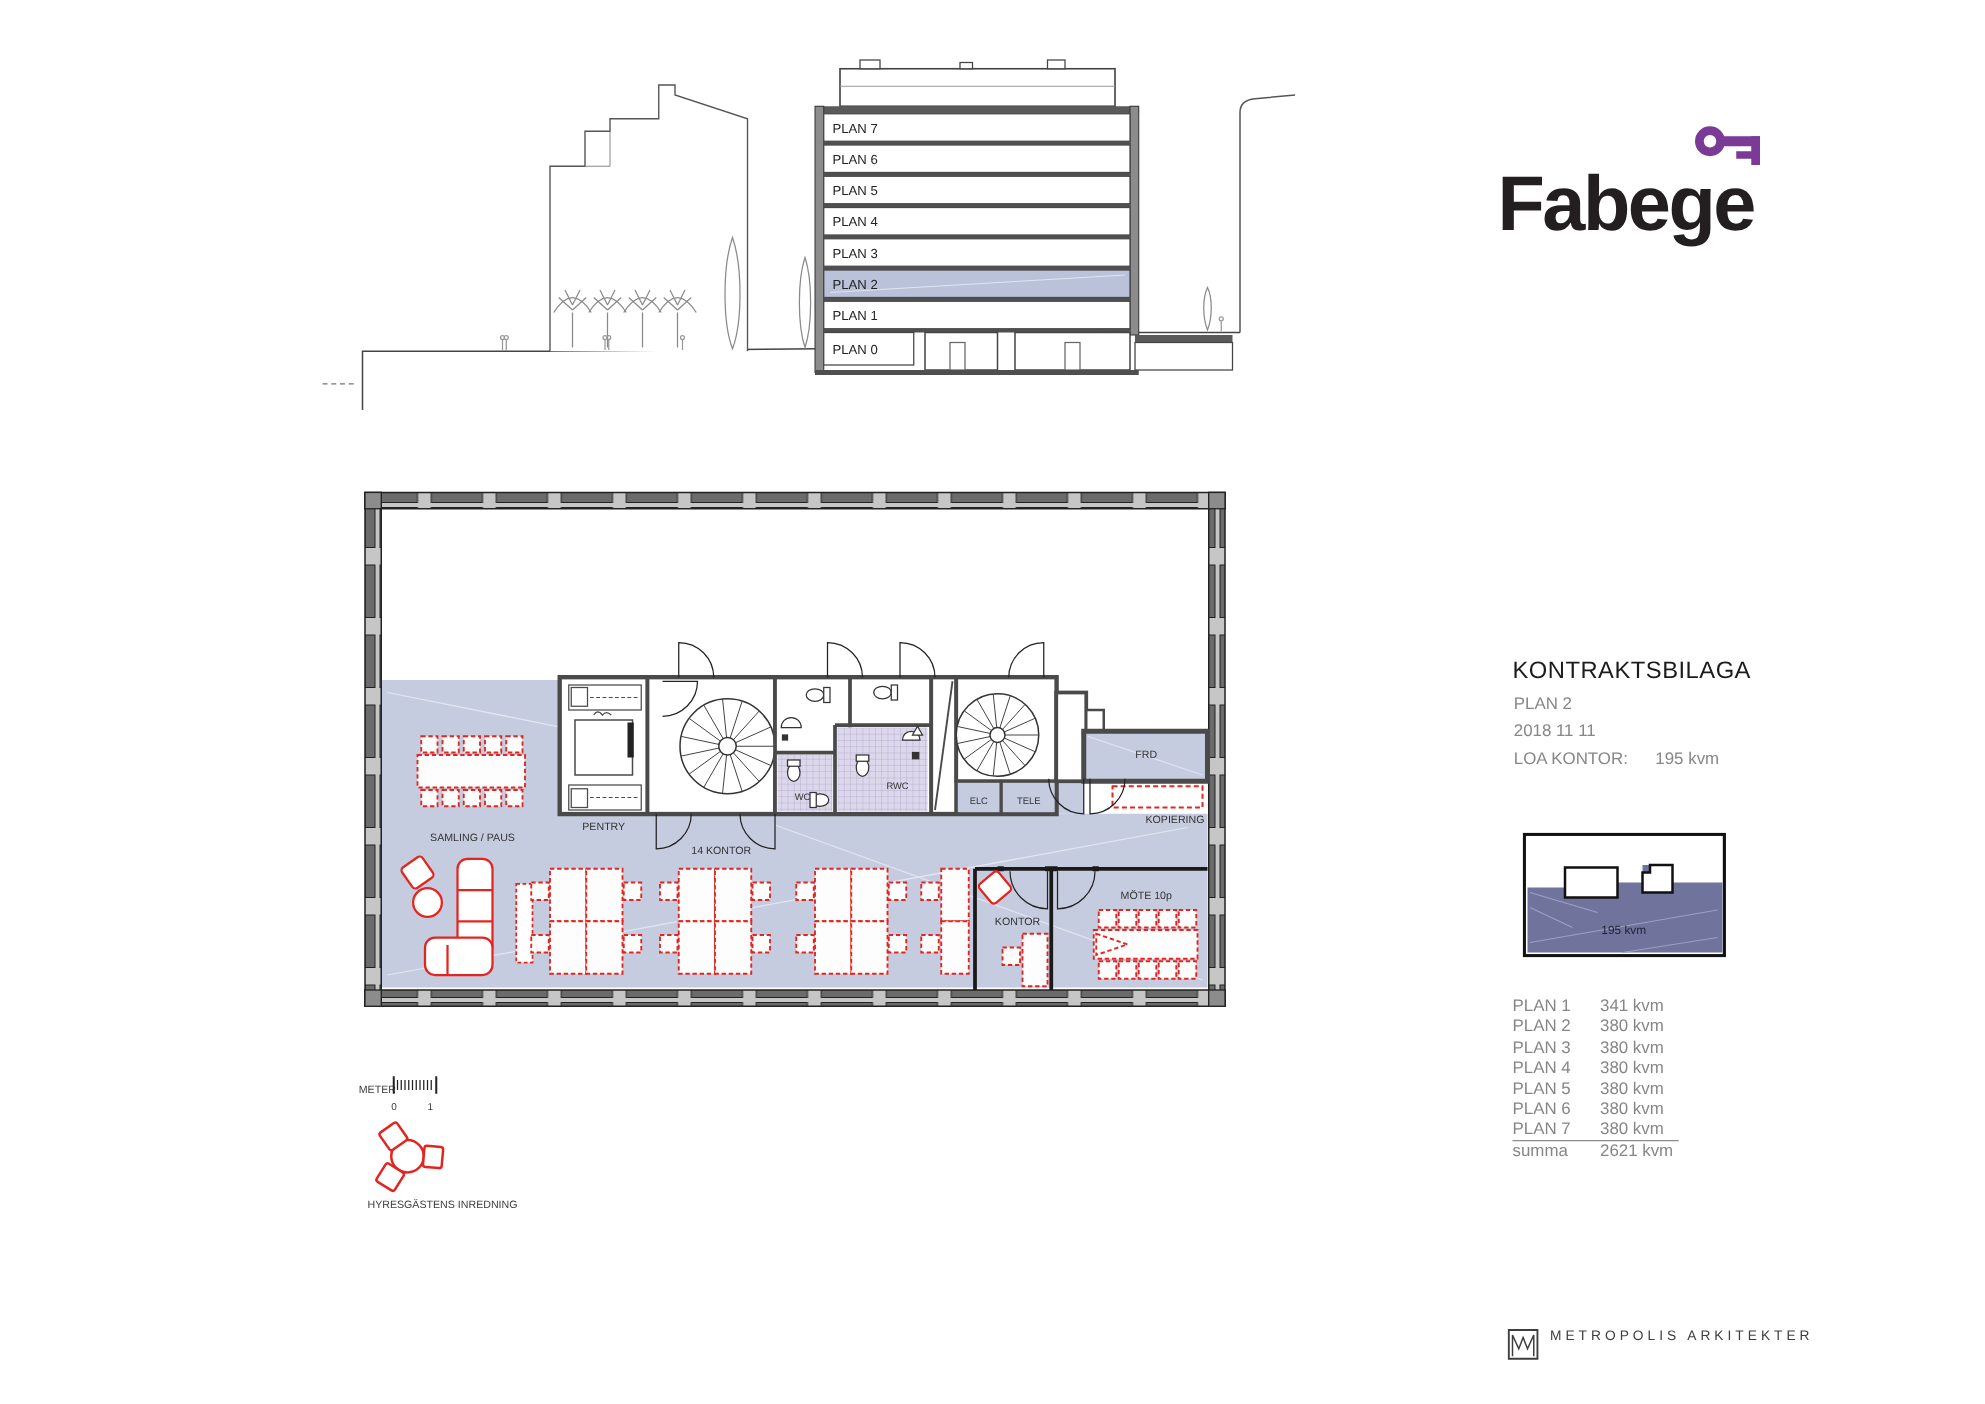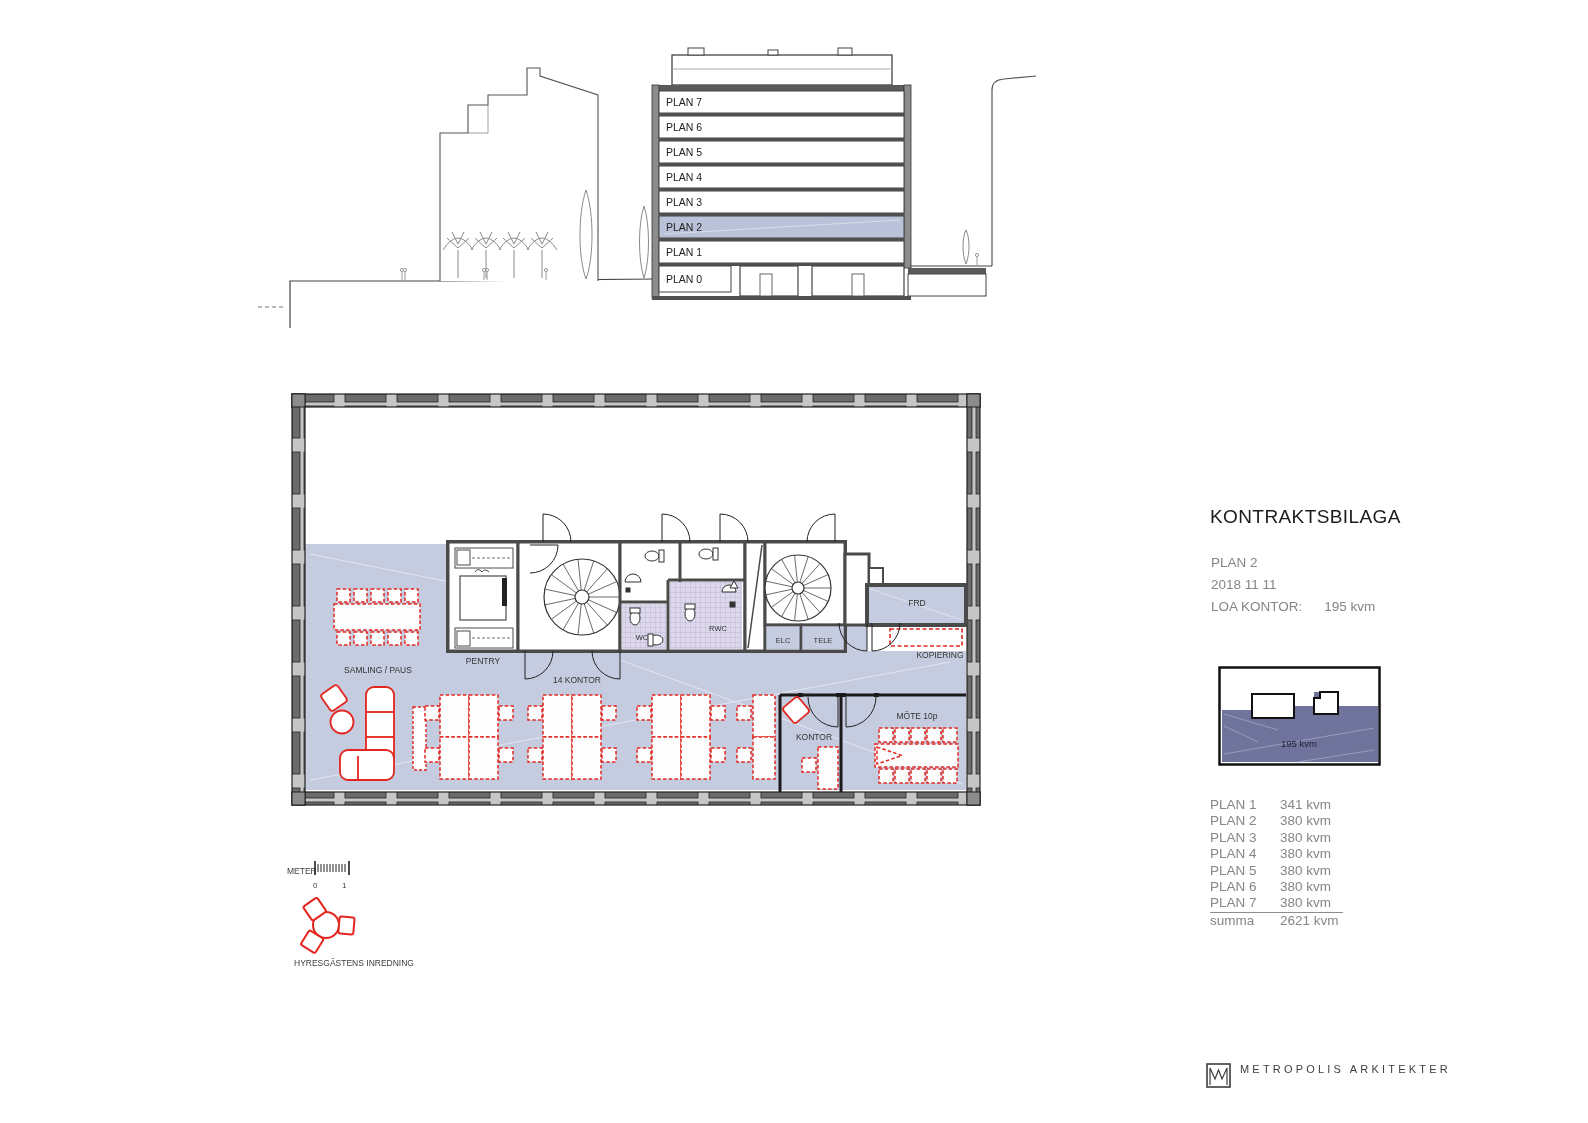--- a/index.html
+++ b/index.html
@@ -8,21 +8,21 @@
   .abs{position:absolute;}
   svg text{font-family:"Liberation Sans", sans-serif;}
 
   
   .brand{left:1198px;top:98px;width:220px;height:95px;}
   .brand .word{position:absolute;left:0;bottom:-6px;font-size:62px;font-weight:bold;
                letter-spacing:-2px;color:#231f20;}
   .brand .key{position:absolute;right:4px;top:0;}
 
   
-  .contract-title{left:1210px;top:506px;font-size:19px;color:#1b1b1b;letter-spacing:.4px;}
+  .contract-title{left:1210px;top:526px;font-size:19px;color:#1b1b1b;letter-spacing:.4px;}
   .contract-sub{left:1211px;top:552px;font-size:13.5px;color:#868686;line-height:22px;}
   .loa-val{display:inline-block;margin-left:22px;}
 
   
   .area-table{left:1210px;top:797px;font-size:13.5px;color:#868686;}
   .area-row{display:flex;width:133px;line-height:16.4px;}
   .area-row .lbl{width:70px;}
   .area-row .val{width:63px;text-align:left;}
   .area-row.sep{border-bottom:1.2px solid #8d8d8d;}
 
@@ -137,20 +137,29 @@
         <text x="426" y="128">PLAN 5</text>
         <text x="426" y="153">PLAN 4</text>
         <text x="426" y="178">PLAN 3</text>
         <text x="426" y="203">PLAN 2</text>
         <text x="426" y="228">PLAN 1</text>
         <text x="426" y="255">PLAN 0</text>
       </g>
     </g>
   </svg>
 
+  <div class="abs brand">
+    <div class="word">Fabege</div>
+    <svg class="key" width="58" height="34" viewBox="0 0 58 34">
+      <circle cx="12" cy="15" r="8.5" fill="none" stroke="#7b3a96" stroke-width="7"></circle>
+      <rect x="18" y="11" width="34" height="8" fill="#7b3a96"></rect>
+      <rect x="45" y="11" width="7" height="23" fill="#7b3a96"></rect>
+      <rect x="33" y="23" width="13" height="6" fill="#7b3a96"></rect>
+    </svg>
+  </div>
 
   <svg class="abs" style="left:290px;top:392px" width="692" height="418" viewBox="0 0 692 418">
     <defs>
       <pattern id="winH" width="52" height="12" patternUnits="userSpaceOnUse">
         <rect width="52" height="12" fill="#c6c6c6"></rect>
         <rect x="3" y="2" width="41" height="8" fill="#6b6b6b" stroke="#222" stroke-width=".8"></rect>
       </pattern>
       <pattern id="winV" width="12" height="56" patternUnits="userSpaceOnUse">
         <rect width="12" height="56" fill="#c6c6c6"></rect>
         <rect x="2" y="4" width="8" height="42" fill="#6b6b6b" stroke="#222" stroke-width=".8"></rect>

